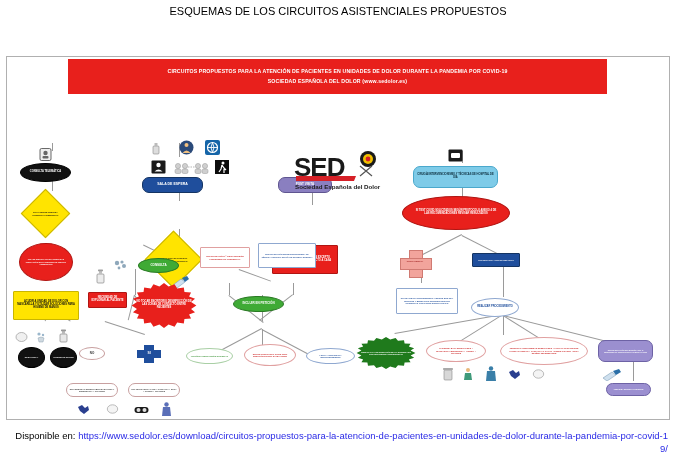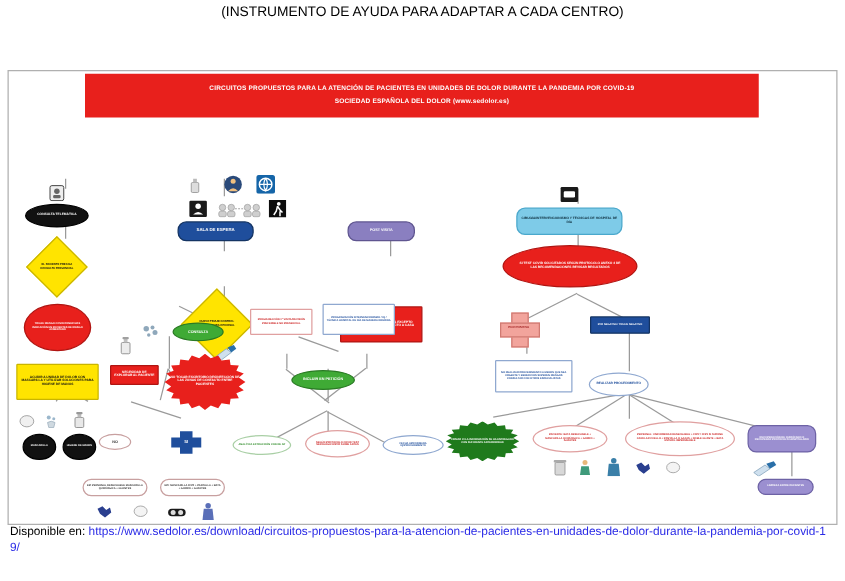--- a/index.html
+++ b/index.html
@@ -12,21 +12,21 @@
   .title-block .l2{font-size:11px;margin-top:2px;}
   .title-block .l3{font-size:11px;margin-top:1px;}
 
   
   .frame{position:absolute;left:6px;top:56px;width:664px;height:364px;border:1px solid #b0b0b0;background:#fff;box-sizing:border-box;}
   .banner{position:absolute;left:61px;top:2px;width:539px;height:35px;background:#e8201c;color:#fff;
           display:flex;flex-direction:column;align-items:center;justify-content:center;}
   .banner div{font-size:5.2px;font-weight:bold;letter-spacing:.15px;line-height:1.9;}
 
   
-  .footer{position:absolute;left:8px;top:420px;width:660px;font-size:9.5px;color:#000;line-height:1.35;}
+  .footer{position:absolute;left:8px;top:430px;width:660px;font-size:9.5px;color:#000;line-height:1.35;text-align:right;}
   .footer a{color:#2a2ae6;text-decoration:none;word-break:break-all;}
 
   
   .node{position:absolute;box-sizing:border-box;display:flex;align-items:center;justify-content:center;
         text-align:center;font-weight:bold;line-height:1.12;overflow:hidden;}
   .t2{font-size:2.1px;} .t25{font-size:2.6px;} .t3{font-size:3px;} .t35{font-size:3.5px;}
 
   .ell{border-radius:50%;}
   .rrect{border-radius:7px;}
   .rect{border-radius:1px;}
@@ -72,21 +72,21 @@
 
   .ic{position:absolute;display:flex;align-items:center;justify-content:center;}
   .ic svg{display:block;}
 </style>
 </head>
 <body>
 
 <div class="page">
 
   <div class="title-block">
-    <div class="l3">(INSTRUMENTO DE AYUDA PARA ADAPTAR A CADA CENTRO)</div>
+    <div class="l2">ESQUEMAS DE LOS CIRCUITOS ASISTENCIALES PROPUESTOS</div>
   </div>
 
   <div class="frame">
 
     <div class="banner">
       <div>CIRCUITOS PROPUESTOS PARA LA ATENCIÓN DE PACIENTES EN UNIDADES DE DOLOR DURANTE LA PANDEMIA POR COVID-19</div>
       <div>SOCIEDAD ESPAÑOLA DEL DOLOR (www.sedolor.es)</div>
     </div>
 
     <div class="vln" style="left:45px;top:86px;height:8px;"></div>
@@ -335,20 +335,31 @@
   <div class="node ell n-whitegrn t2" style="left:186px;top:348px;width:47px;height:16px;">
     <span style="padding:0 3px;">ANALÍTICA EXTRACCIÓN CON DE AP</span>
   </div>
   <div class="node ell n-whitered t2" style="left:244px;top:344px;width:52px;height:22px;">
     <span style="padding:0 4px;">SEGÚN PROTOCOLO COVID TEST SEROLÓGICO/PCR 24/48H ANTES</span>
   </div>
   <div class="node ell n-whiteblue t2" style="left:306px;top:348px;width:49px;height:16px;">
     <span style="padding:0 3px;">FECHA APROXIMADA IQ/PROCEDIMIENTO</span>
   </div>
 
+  <div style="position:absolute;left:294px;top:150px;width:96px;height:45px;">
+    <div style="position:absolute;left:0;top:2px;font-size:26px;font-weight:bold;letter-spacing:-1px;color:#1a1a1a;font-family:'Liberation Sans',sans-serif;">SED</div>
+    <svg width="96" height="45" viewBox="0 0 96 45" style="position:absolute;left:0;top:0;">
+      <path d="M2 26 h60 l-2 5 h-58 z" fill="#d62027"></path>
+      <circle cx="74" cy="9" r="8" fill="#1a1a1a"></circle>
+      <circle cx="74" cy="9" r="5" fill="#f0c000"></circle>
+      <circle cx="74" cy="9" r="2.4" fill="#d62027"></circle>
+      <path d="M66 26 l12 -10 M78 26 l-12 -10" stroke="#555" stroke-width="1.2"></path>
+    </svg>
+    <div style="position:absolute;left:1px;top:33px;font-size:6.2px;font-weight:bold;color:#1a1a1a;">Sociedad Española del Dolor</div>
+  </div>
 
   <div class="ic" style="left:447px;top:148px;width:16px;height:14px;">
     <svg width="15" height="13" viewBox="0 0 15 13">
         <rect x="0.5" y="0.5" width="14" height="12" rx="1" fill="#1a1a1a"></rect>
         <rect x="3" y="4" width="9" height="5" rx="1" fill="#fff"></rect>
       </svg>
   </div>
   <div class="node rrect n-lblue t25" style="left:413px;top:166px;width:85px;height:22px;">
     <span style="padding:0 3px;">CIRUGÍA/INTERVENCIONISMO Y TÉCNICAS DE HOSPITAL DE DÍA</span>
   </div>

